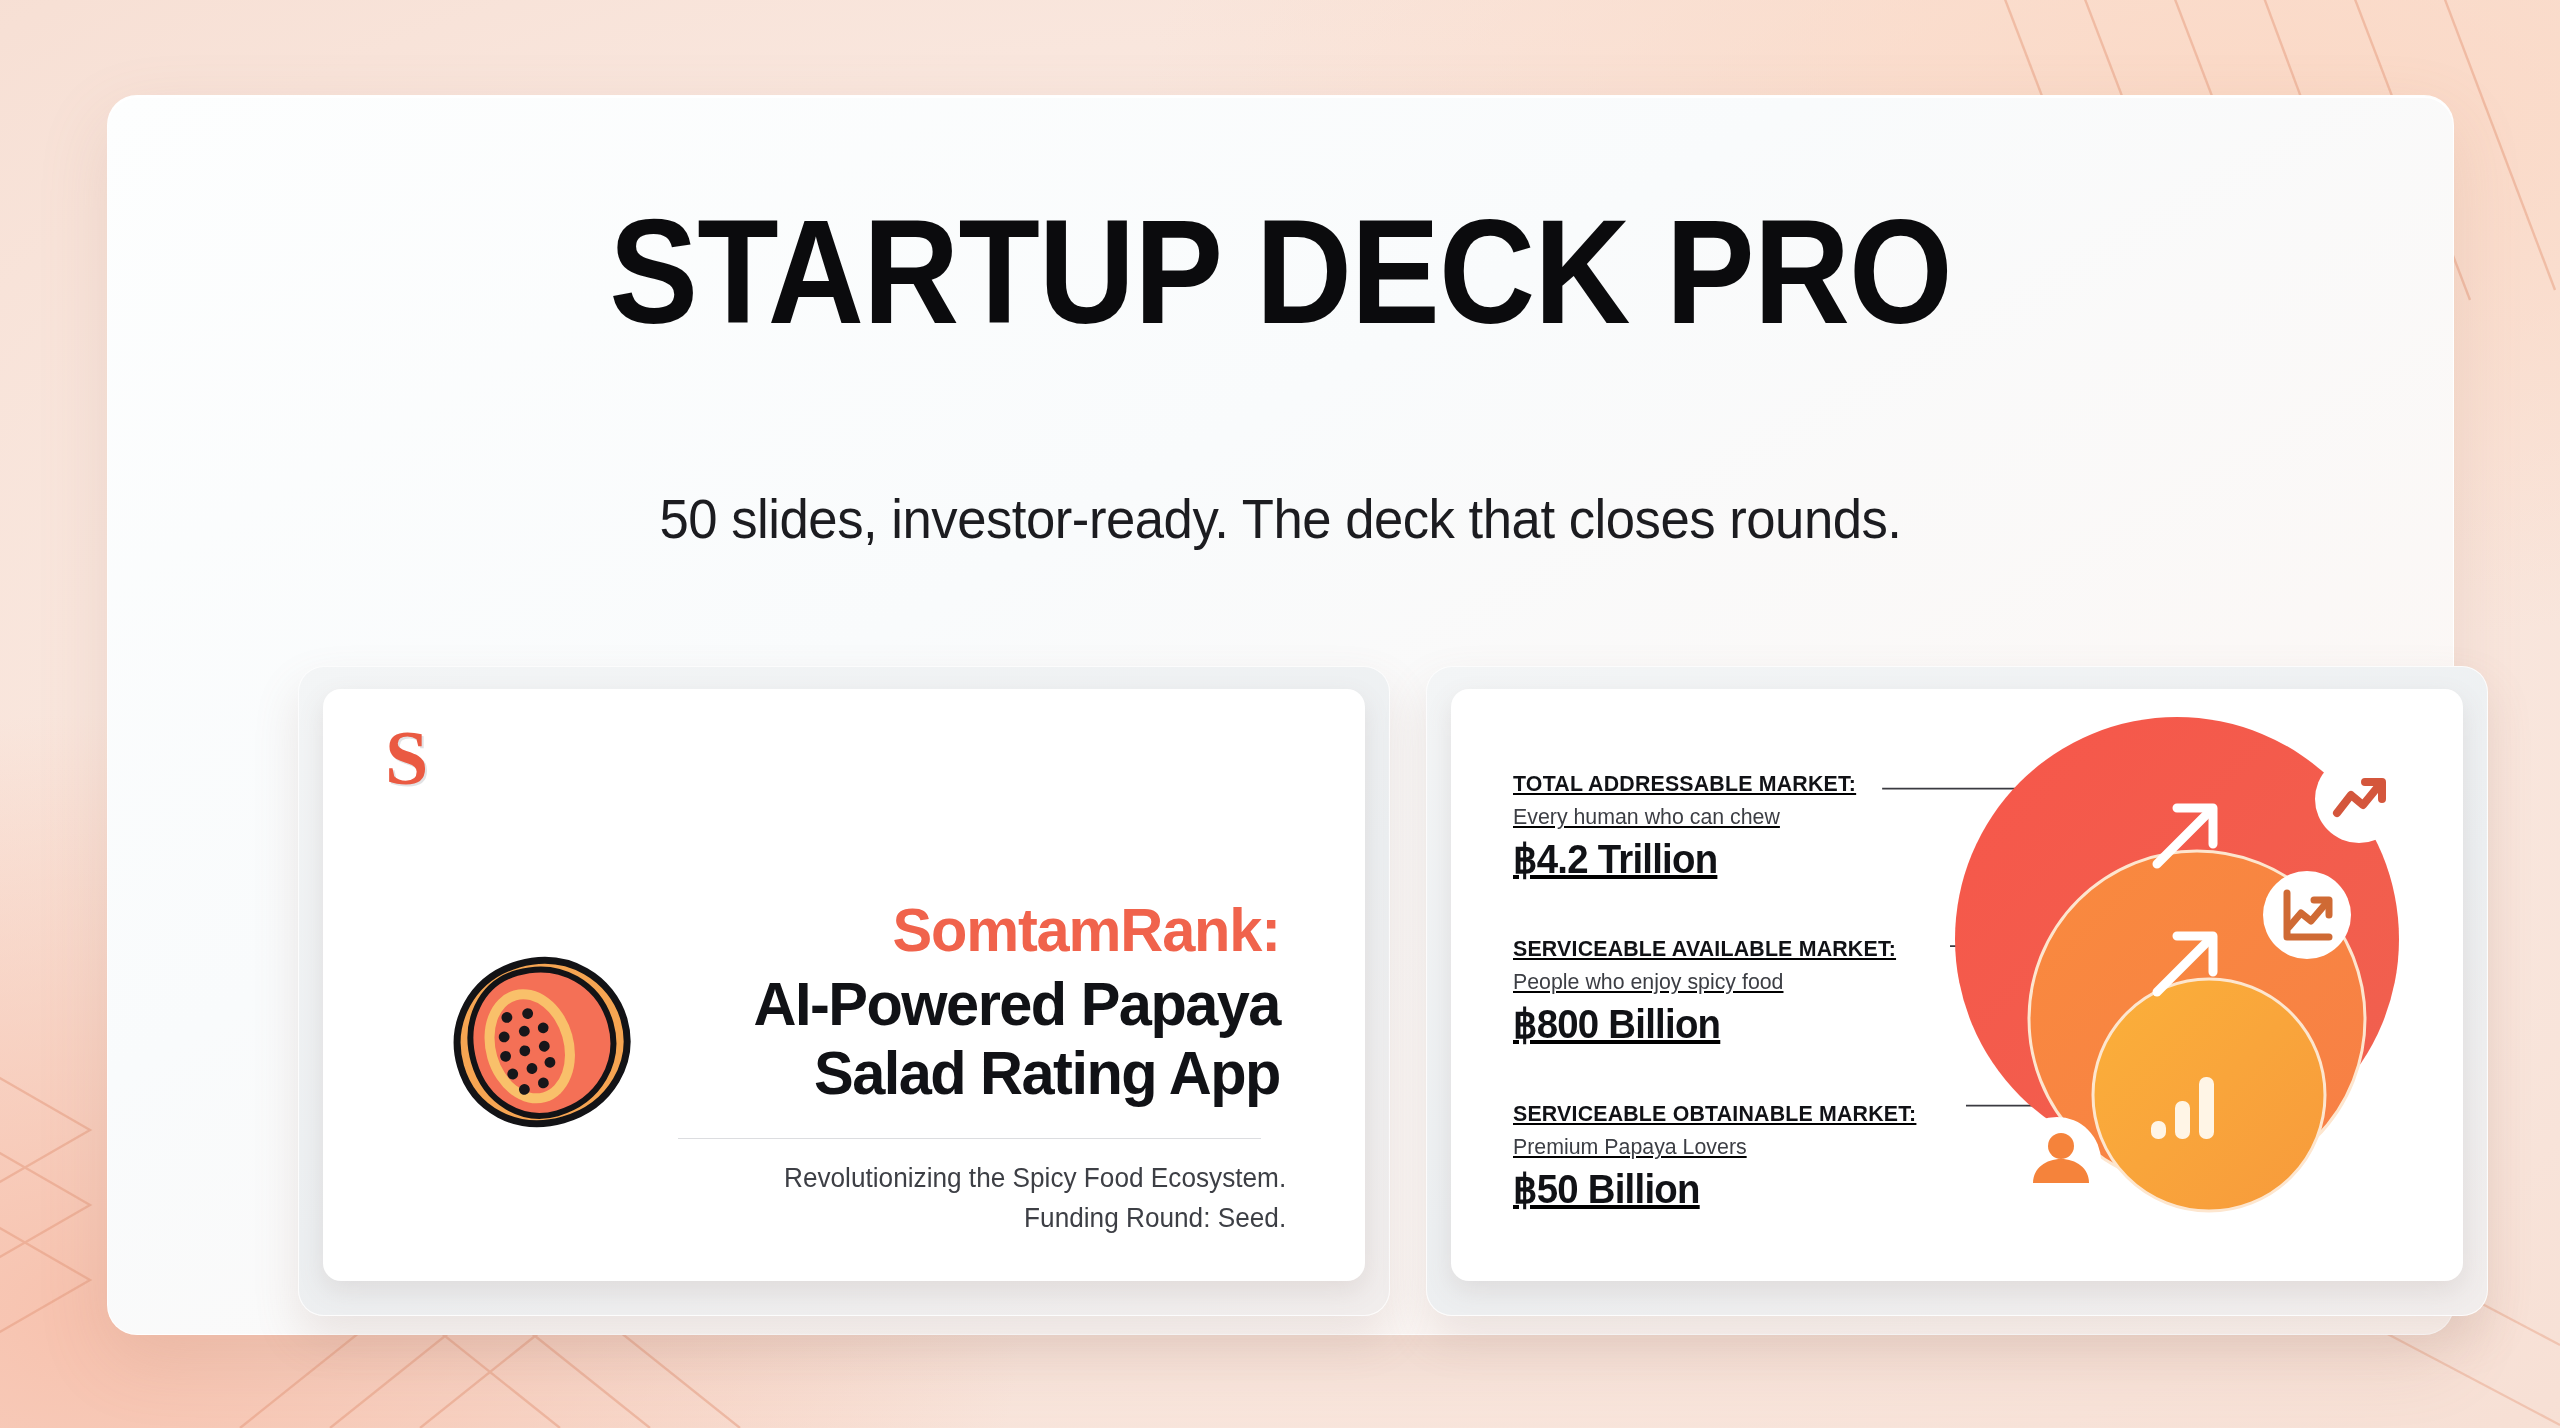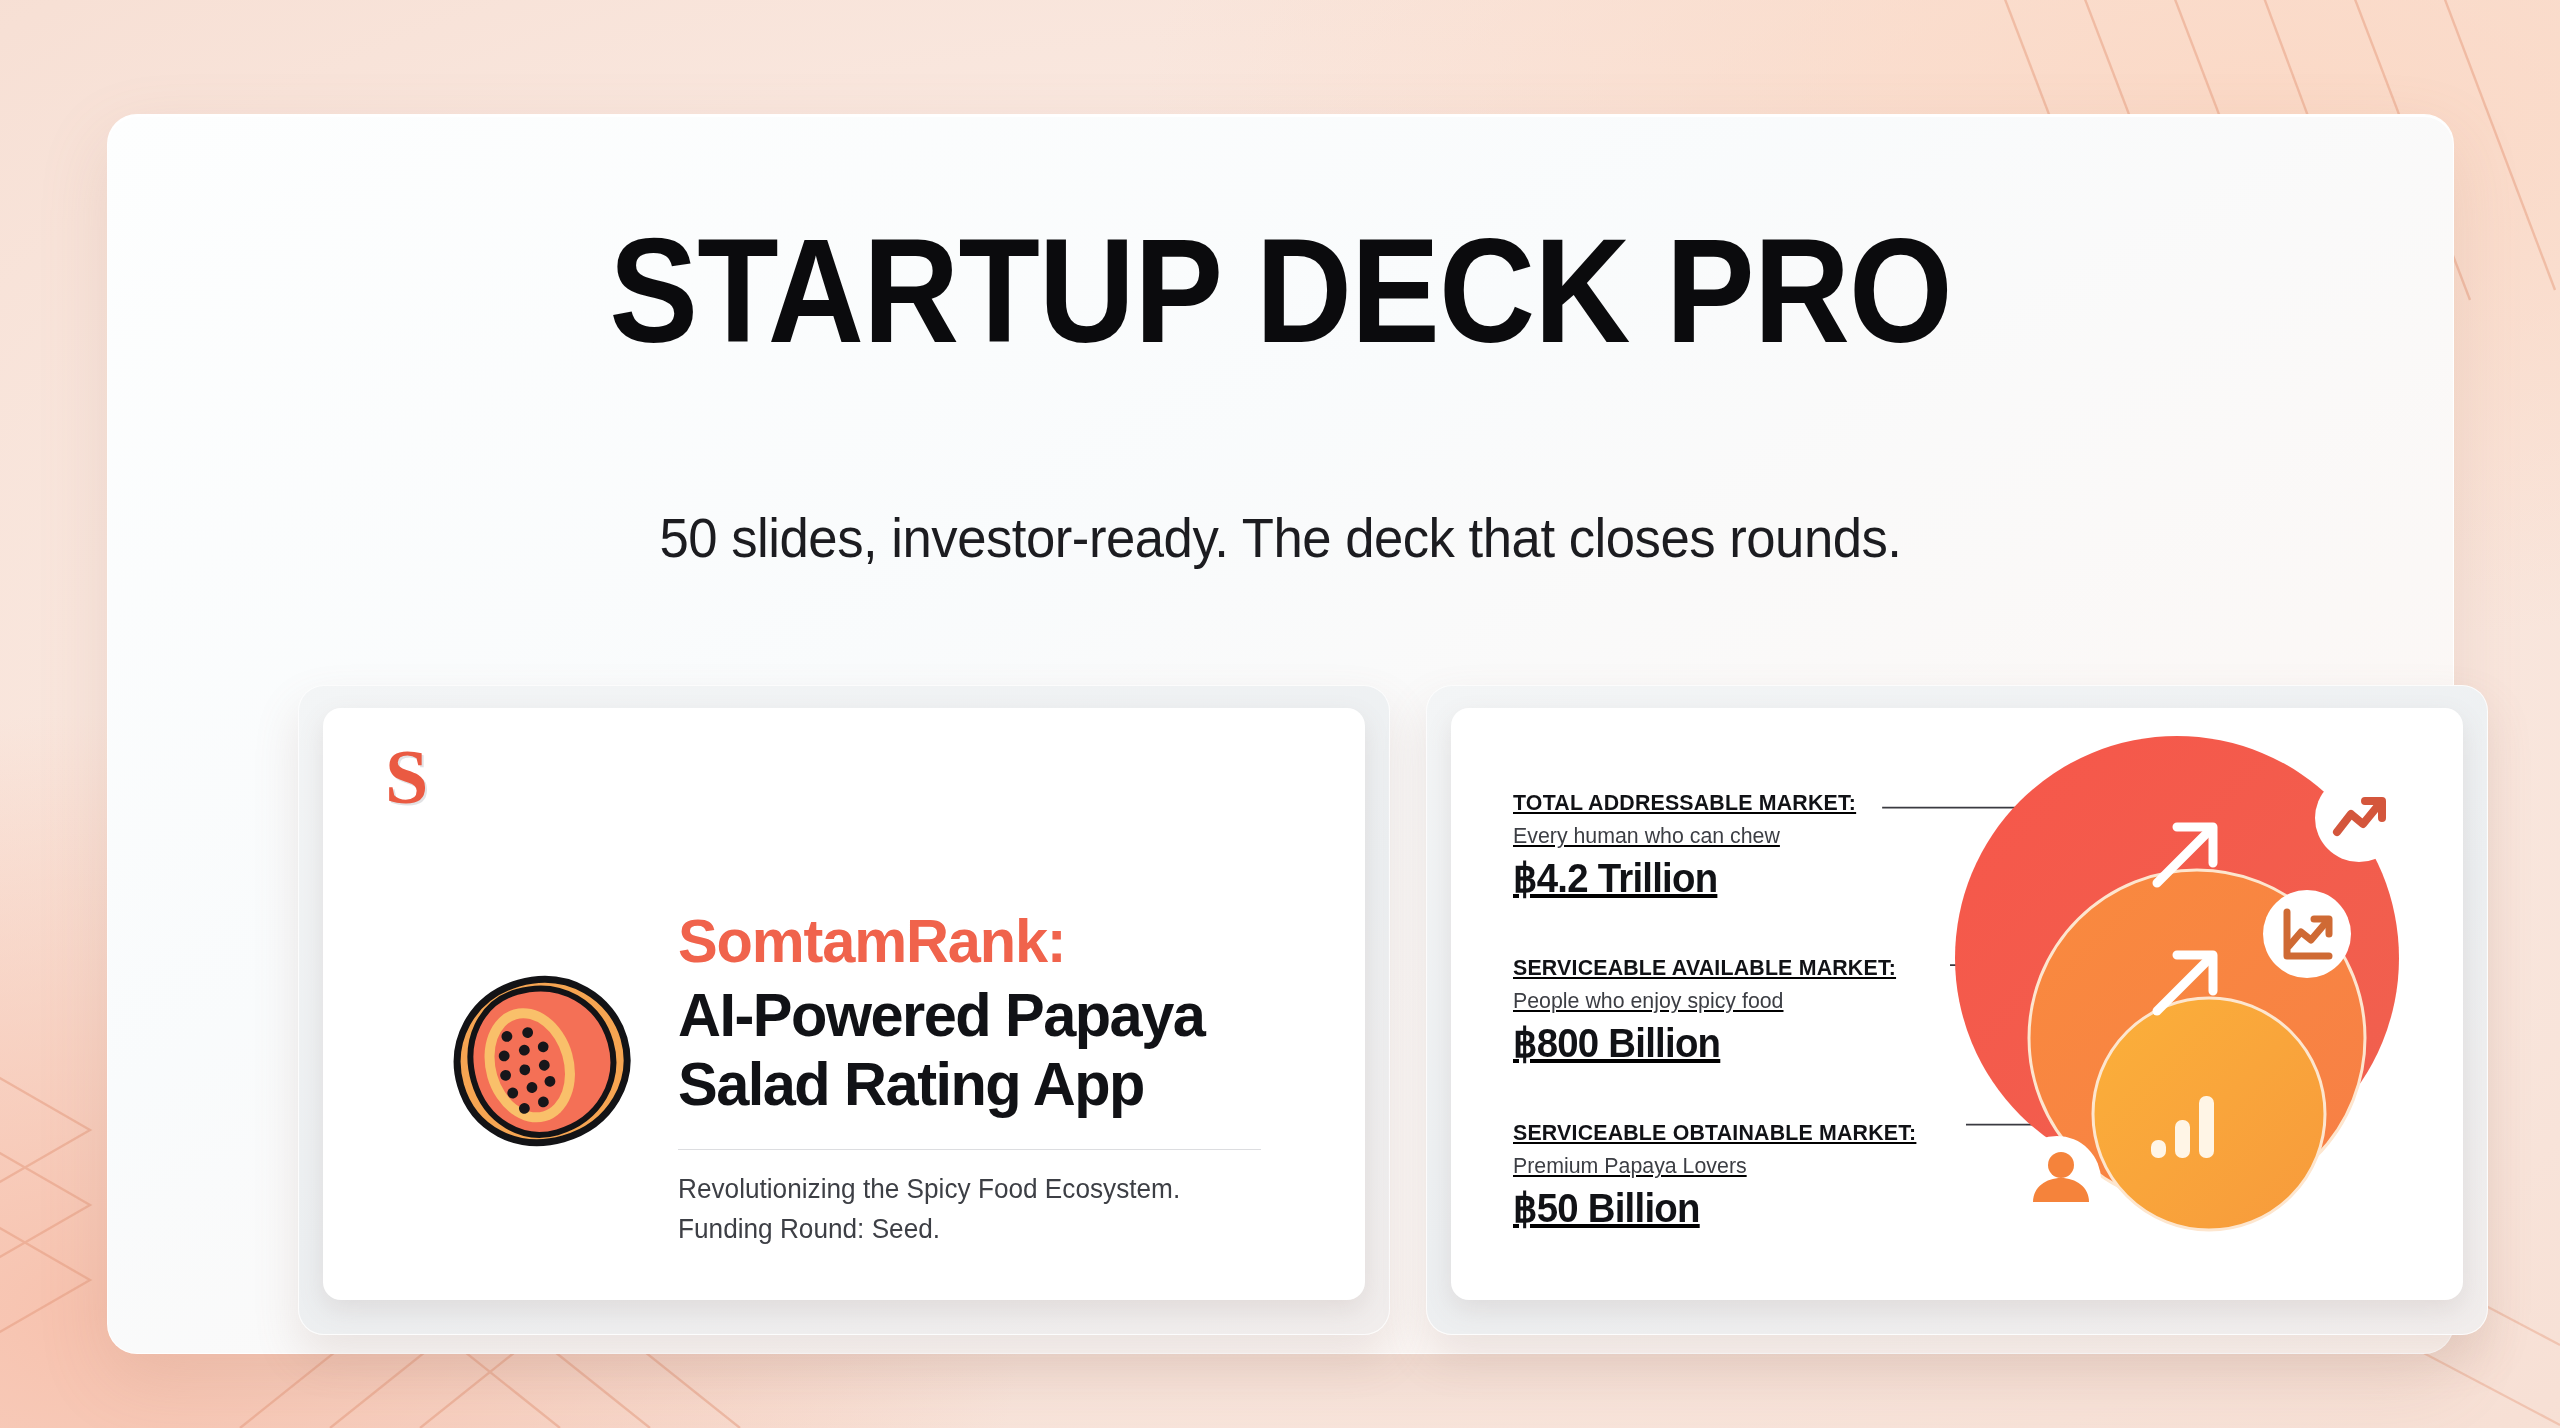--- a/index.html
+++ b/index.html
@@ -22,21 +22,20 @@
   .bg-svg{ position:absolute; inset:0; }
 
   
   #panel{
     position:absolute;
     left:107px; top:95px; width:2347px; height:1240px;
     border-radius:30px;
     background:linear-gradient(150deg,#fdfefe 0%,#f9fbfc 38%,#fdf5f1 100%);
     box-shadow:0 26px 70px rgba(170,120,100,.16), 0 2px 0 rgba(255,255,255,.9) inset;
     border:1px solid rgba(255,255,255,.85);
-    margin-top:19px;
   }
 
   
   #title{
     position:absolute; left:0; right:0; top:102px;
     text-align:center;
     font-size:148px;
     font-weight:700;
     letter-spacing:-1px;
     line-height:1;
@@ -79,21 +78,21 @@
     font-family:"Liberation Serif", serif;
     font-weight:700;
     font-size:78px;
     color:#ea5a42;
     line-height:1;
     text-shadow:2px 2px 0 rgba(190,190,195,.45);
   }
   .papaya-wrap{
     position:absolute; left:118px; top:258px; width:200px; height:190px;
   }
-  .left-text{ position:absolute; left:355px; top:200px; right:60px; }
+  .left-text{ position:absolute; left:355px; top:208px; right:60px;text-align:right; }
   .brand-name{
     font-size:62px; font-weight:700; color:#f0634c;
     letter-spacing:-1.2px; line-height:1.06;
     transform:scaleX(.96); transform-origin:left;
   }
   .brand-tag{
     margin-top:6px;
     font-size:62px; font-weight:700; color:#111216;
     letter-spacing:-1.6px; line-height:1.12;
     transform:scaleX(.96); transform-origin:left;

